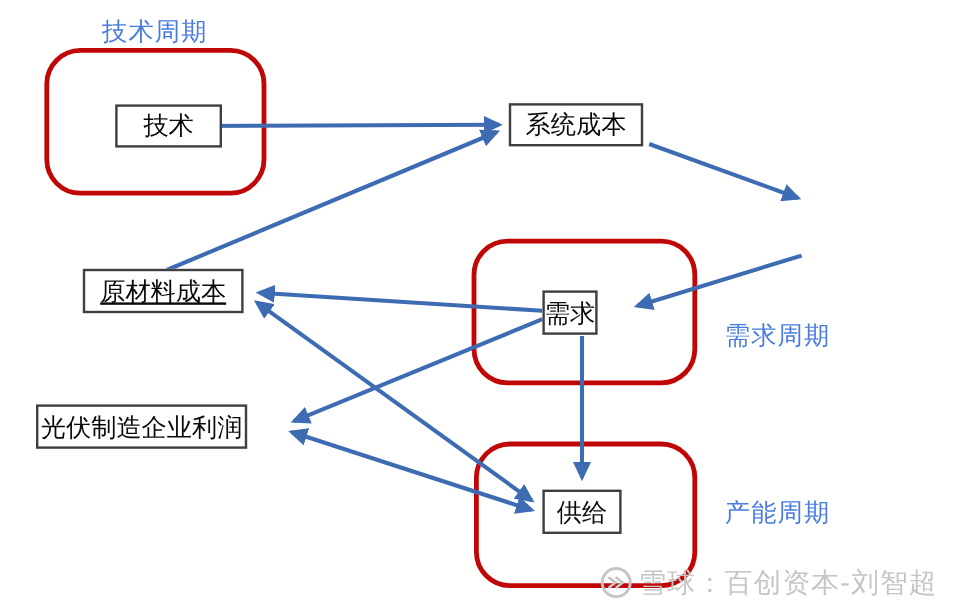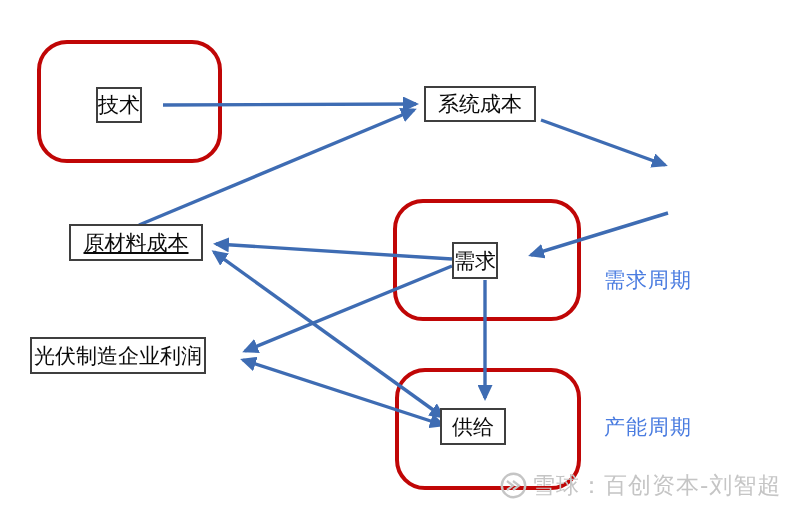--- a/index.html
+++ b/index.html
@@ -72,29 +72,30 @@
       <path d="M541,120 L665,165" marker-end="url(#ah)"></path>
       <path d="M668,213 L531,255" marker-end="url(#ah)"></path>
       <path d="M485,280 L485,398" marker-end="url(#ah)"></path>
       <path d="M452,259 L216,244" marker-end="url(#ah)"></path>
       <path d="M452,266 L245,351" marker-end="url(#ah)"></path>
       <path d="M214,252 L443,417" marker-start="url(#ahs)" marker-end="url(#ah)"></path>
       <path d="M243,360 L443,425" marker-start="url(#ahs)" marker-end="url(#ah)"></path>
     </g>
   </svg>
 
+  <div class="cycle-label" style="left:85px;top:12px;">技术周期</div>
   <div class="cycle-label" style="left:604px;top:266px;">需求周期</div>
   <div class="cycle-label" style="left:604px;top:413px;">产能周期</div>
 
-  <div class="node-box" style="left:96px;top:87px;width:46px;height:36px;">技术</div>
+  <div class="node-box" style="left:96px;top:87px;width:89px;height:36px;">技术</div>
   <div class="node-box" style="left:424px;top:86px;width:112px;height:36px;">系统成本</div>
   <div class="node-box" style="left:69px;top:224px;width:134px;height:37px;text-decoration:underline;">原材料成本</div>
   <div class="node-box" style="left:452px;top:242px;width:46px;height:37px;">需求</div>
   <div class="node-box" style="left:30px;top:337px;width:176px;height:37px;">光伏制造企业利润</div>
-  <div class="node-box" style="left:440px;top:408px;width:66px;height:37px;">供给</div>
+  <div class="node-box" style="left:452px;top:408px;width:66px;height:37px;">供给</div>
 
   <div class="watermark">
     <span style="display:inline-flex;">
       <svg width="27" height="27" viewBox="0 0 27 27">
         <circle cx="13.5" cy="13.5" r="11.7" fill="none" stroke="#c5c5c5" stroke-width="2.4"></circle>
         <path d="M7,9 L13,13.5 L7,18" fill="none" stroke="#c5c5c5" stroke-width="2.2"></path>
         <path d="M13,9 L19,13.5 L13,18" fill="none" stroke="#c5c5c5" stroke-width="2.2"></path>
       </svg>
     </span>
     <span>雪球：百创资本-刘智超</span>

